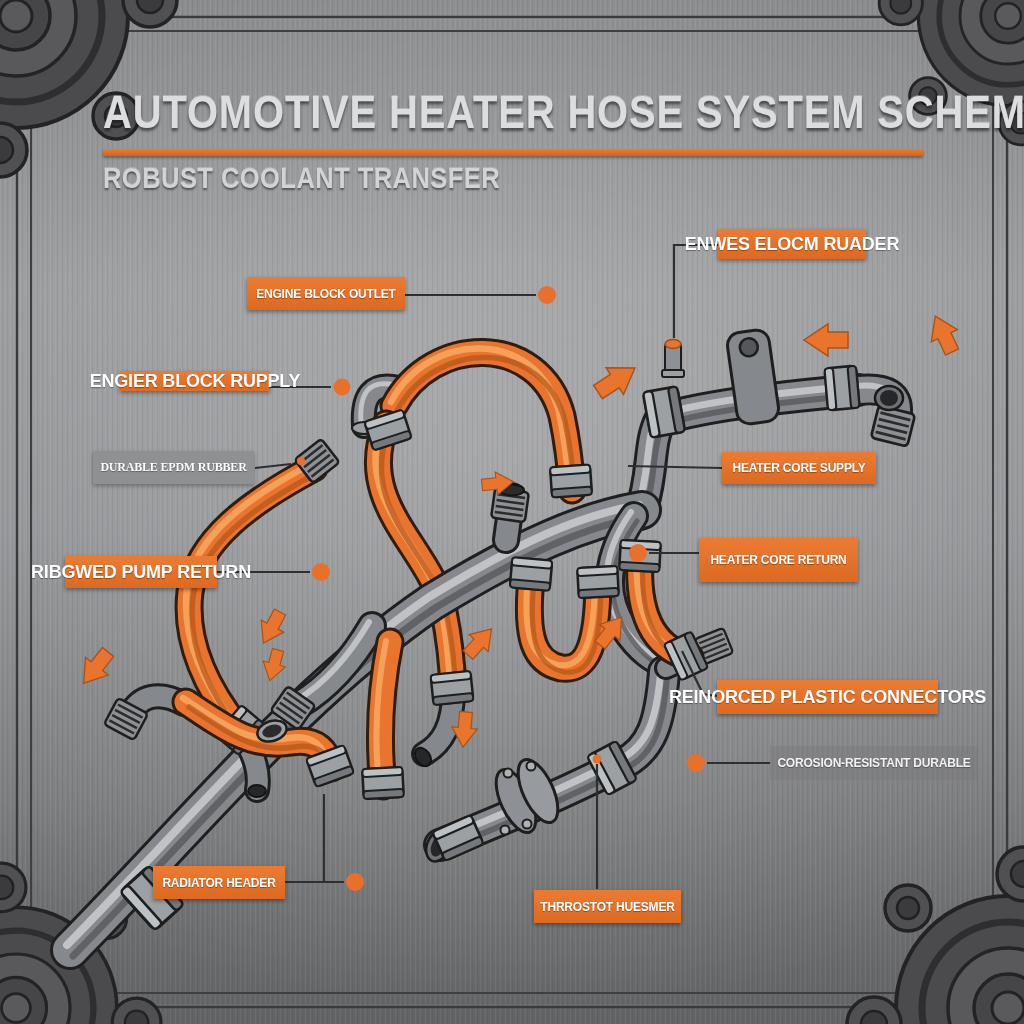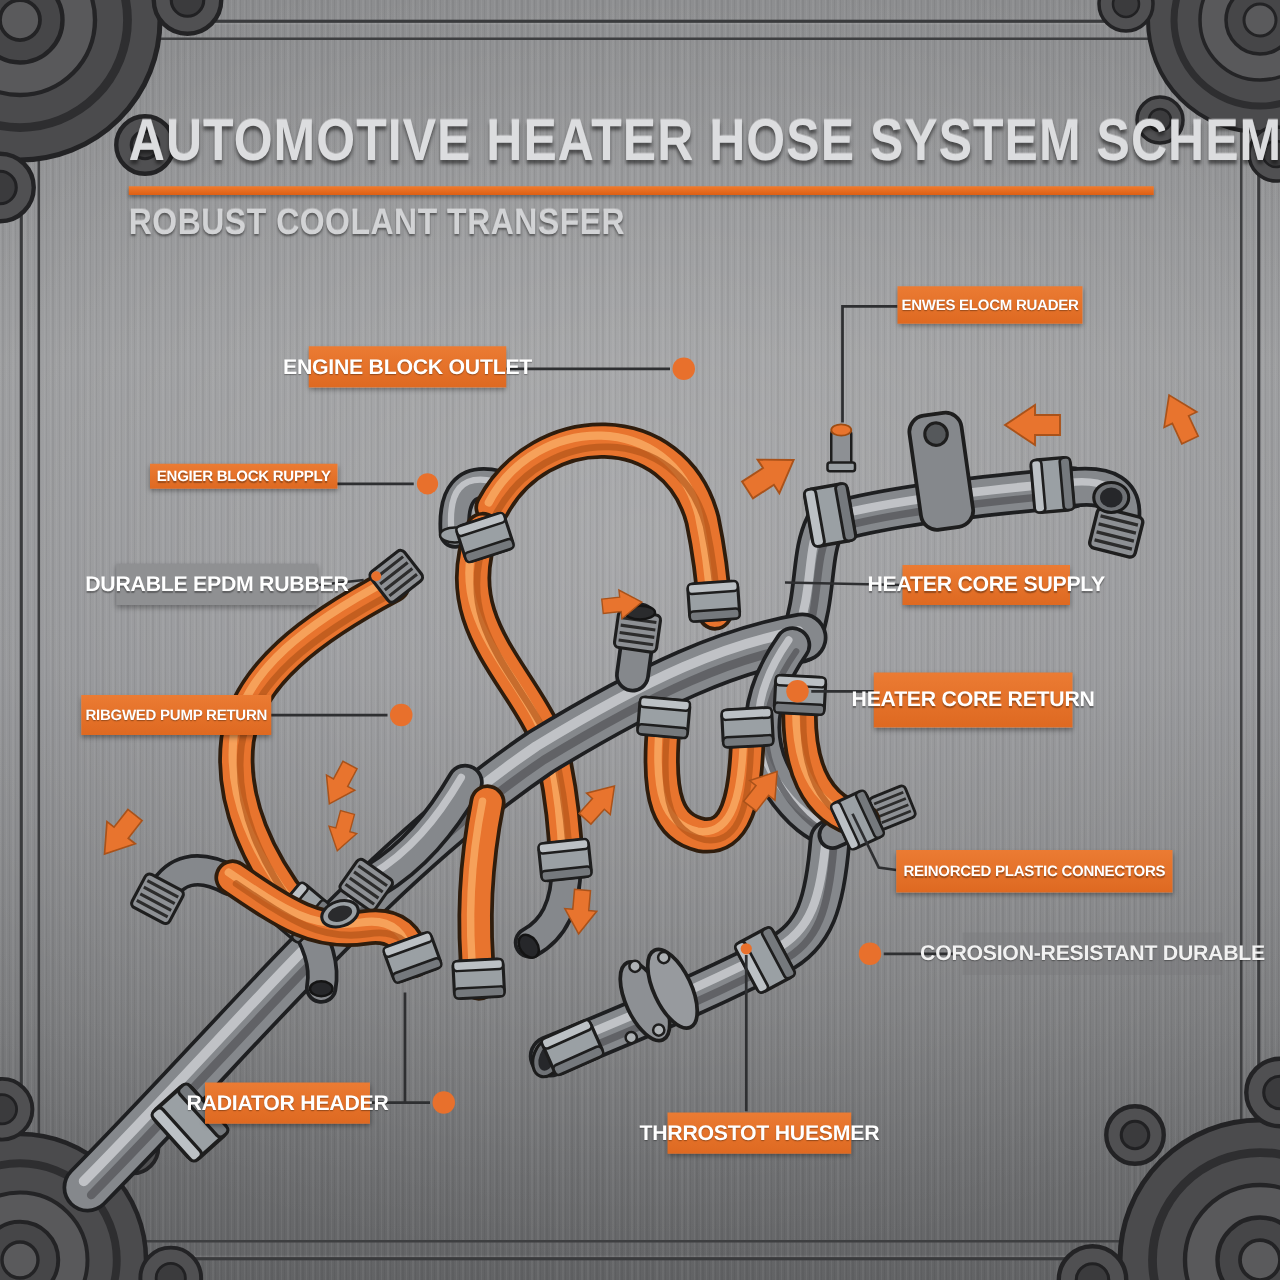--- a/index.html
+++ b/index.html
@@ -22,26 +22,26 @@
     transform:scaleX(0.85);transform-origin:left center;
     text-shadow:0 3px 3px rgba(15,15,15,0.55), 0 -1px 0 rgba(255,255,255,0.30);}
   .rule{position:absolute;left:103px;top:149px;width:820px;height:7px;
     background:linear-gradient(180deg,#F07B2E,#DD5F14);box-shadow:0 2px 3px rgba(0,0,0,0.35);}
   .subtitle{position:absolute;left:103px;top:162px;margin:0;white-space:nowrap;
     font-size:29px;font-weight:bold;letter-spacing:0.5px;color:#d2d3d5;
     transform:scaleX(0.88);transform-origin:left center;
     text-shadow:0 2px 2px rgba(15,15,15,0.5), 0 -1px 0 rgba(255,255,255,0.25);}
   
   .lbl{position:absolute;display:flex;align-items:center;justify-content:center;
-    font-weight:bold;font-size:17px;letter-spacing:-0.2px;color:#fff;white-space:nowrap;
+    font-weight:bold;font-size:12px;letter-spacing:-0.2px;color:#fff;white-space:nowrap;
     text-shadow:0 1px 1px rgba(0,0,0,0.35);}
   .lbl.orange{background:linear-gradient(180deg,#EB7B33,#DE6921);box-shadow:0 2px 4px rgba(0,0,0,0.38);}
-  .lbl.gray{background:#8f9092;box-shadow:0 2px 4px rgba(0,0,0,0.30);}
+  .lbl.gray{background:#8f9092;box-shadow:0 2px 4px rgba(0,0,0,0.30);font-family:Liberation Serif, serif;}
   .lbl.bare{background:rgba(120,121,123,0.40);color:#f1f1f1;}
-  .lbl.small{font-size:12px;}
+  .lbl.small{font-size:18px;}
   
   .pout{fill:none;stroke:#1e1f21;stroke-linecap:round;}
   .pbody{fill:none;stroke:#85888c;stroke-linecap:round;}
   .phi{fill:none;stroke:#cacdd0;stroke-linecap:round;opacity:.85;}
   .psh{fill:none;stroke:#57595c;stroke-linecap:round;opacity:.8;}
   .hout{fill:none;stroke:#2f1d0d;stroke-linecap:round;}
   .hbody{fill:none;stroke:#E8742E;stroke-linecap:round;}
   .hhi{fill:none;stroke:#F7A65F;stroke-linecap:round;opacity:.9;}
   .hsh{fill:none;stroke:#B4551A;stroke-linecap:round;opacity:.7;}
   .leader{stroke:#2e2f31;stroke-width:2.2;fill:none;}
@@ -304,19 +304,19 @@
       <line class="leader" x1="597" y1="889" x2="597" y2="764"></line>
       <circle class="dot" cx="597" cy="759" r="4.5"></circle>
     </g>
   </svg>
 
   <div class="lbl orange small" style="left:718px;top:229px;width:148px;height:30px">ENWES ELOCM RUADER</div>
   <div class="lbl orange" style="left:247px;top:277px;width:158px;height:33px">ENGINE BLOCK OUTLET</div>
   <div class="lbl orange small" style="left:120px;top:371px;width:150px;height:20px">ENGIER BLOCK RUPPLY</div>
   <div class="lbl gray" style="left:93px;top:451px;width:161px;height:33px">DURABLE EPDM RUBBER</div>
   <div class="lbl orange small" style="left:65px;top:556px;width:152px;height:32px">RIBGWED PUMP RETURN</div>
-  <div class="lbl orange" style="left:722px;top:452px;width:134px;height:32px">HEATER CORE SUPPLY</div>
+  <div class="lbl orange" style="left:722px;top:452px;width:154px;height:32px">HEATER CORE SUPPLY</div>
   <div class="lbl orange" style="left:699px;top:538px;width:159px;height:44px">HEATER CORE RETURN</div>
   <div class="lbl orange small" style="left:717px;top:680px;width:221px;height:34px">REINORCED PLASTIC CONNECTORS</div>
   <div class="lbl bare" style="left:770px;top:746px;width:208px;height:34px">COROSION-RESISTANT DURABLE</div>
-  <div class="lbl orange" style="left:164px;top:866px;width:132px;height:33px">RADIATOR HEADER</div>
+  <div class="lbl orange" style="left:153px;top:866px;width:132px;height:33px">RADIATOR HEADER</div>
   <div class="lbl orange" style="left:534px;top:890px;width:147px;height:33px">THRROSTOT HUESMER</div>
 </div>
 
 </body></html>

